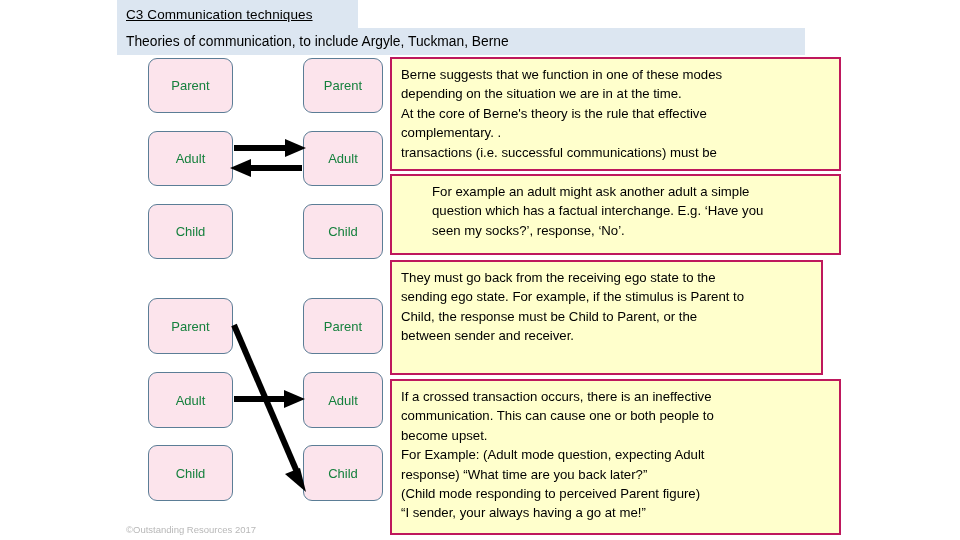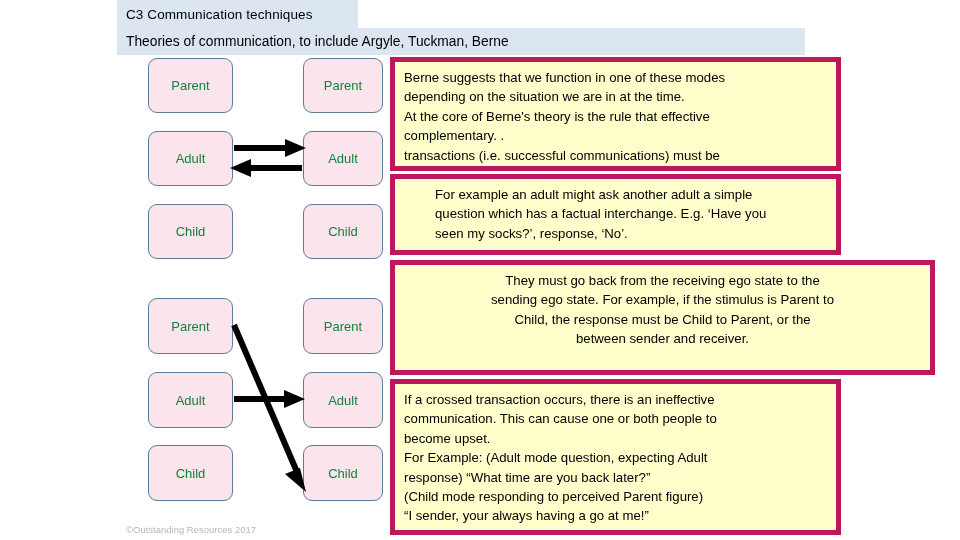--- a/index.html
+++ b/index.html
@@ -35,20 +35,21 @@
     width: 241px;
     height: 28px;
     padding-left: 9px;
     box-sizing: border-box;
   }
   #hdr-top .txt {
     font-size: 13.5px;
     color: #000000;
     letter-spacing: 0.1px;
     white-space: nowrap;
+    text-decoration: underline;
   }
   #hdr-sub {
     left: 117px;
     top: 28px;
     width: 688px;
     height: 27px;
     padding-left: 9px;
     box-sizing: border-box;
   }
   #hdr-sub .txt {
@@ -77,21 +78,21 @@
     left: 0; top: 0;
     width: 960px;
     height: 540px;
     pointer-events: none;
   }
 
   
   .note {
     position: absolute;
     background: #ffffcc;
-    border: 5px solid #be185d;
+    border: 2px solid #be185d;
     box-sizing: border-box;
     padding: 6px 9px 4px 9px;
     font-size: 13.2px;
     line-height: 19.4px;
     color: #000000;
   }
   .note p { margin: 0; }
 
   
   #footer {
@@ -161,21 +162,21 @@
     <p>complementary. .</p>
     <p>transactions (i.e. successful communications) must be</p>
   </div>
 
   <div class="note" style="left:390px; top:174px; width:451px; height:81px;padding-left:40px;">
     <p>For example an adult might ask another adult a simple</p>
     <p>question which has a factual interchange.  E.g. ‘Have you</p>
     <p>seen my socks?’, response, ‘No’.</p>
   </div>
 
-  <div class="note" style="left:390px; top:260px; width:545px; height:115px;text-align:center;">
+  <div class="note" style="left:390px; top:260px; width:433px; height:115px;">
     <p>They must go back from the receiving ego state to the</p>
     <p>sending ego state. For example, if the stimulus is Parent to</p>
     <p>Child, the response must be Child to Parent, or the</p>
     <p>between sender and receiver.</p>
   </div>
 
   <div class="note" style="left:390px; top:379px; width:451px; height:156px;">
     <p>If a crossed transaction occurs, there is an ineffective</p>
     <p>communication.  This can cause one or both people to</p>
     <p>become upset.</p>

